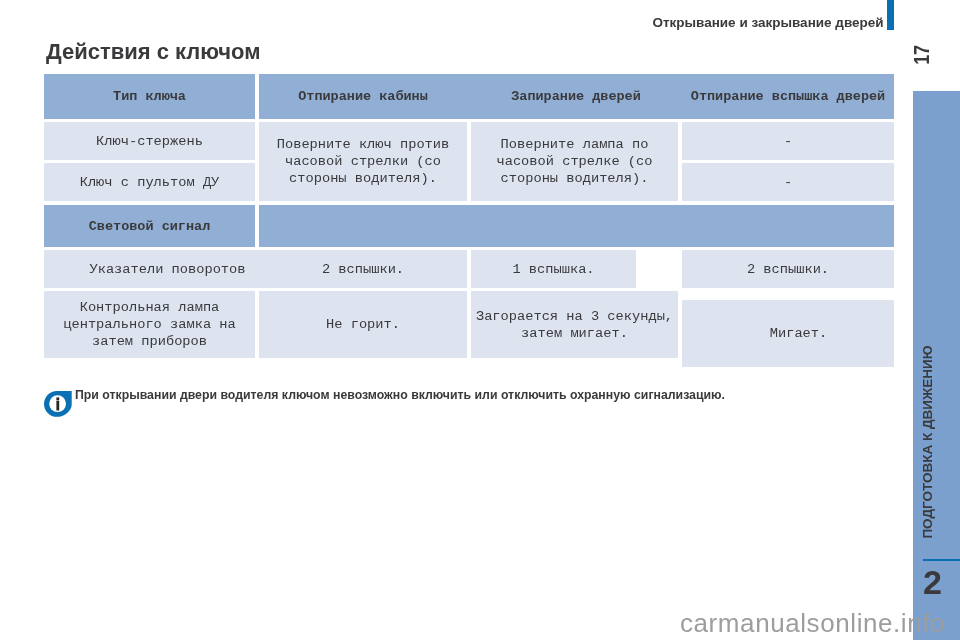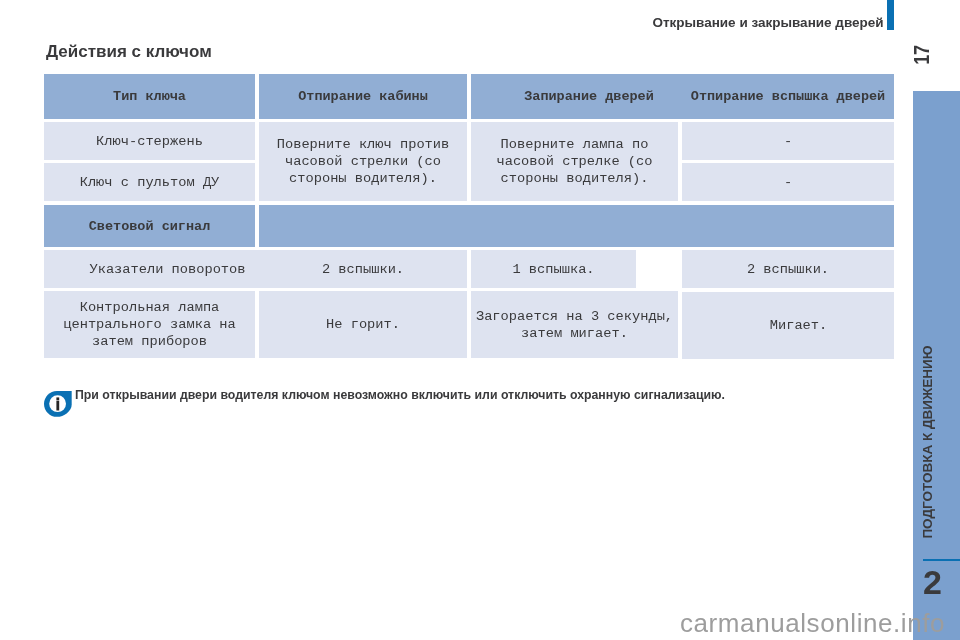--- a/index.html
+++ b/index.html
@@ -15,21 +15,21 @@
   html,body{margin:0;padding:0;}
   body{width:960px;height:640px;background:var(--page-bg);font-family:"Liberation Sans",sans-serif;overflow:hidden;position:relative;}
   #page{position:absolute;left:0;top:0;width:960px;height:640px;}
 
   .hdr-title{position:absolute;left:651px;top:15px;width:234px;font-size:13.5px;font-weight:bold;color:var(--text-dark);white-space:nowrap;text-align:center;line-height:15px;}
   .hdr-bar{position:absolute;left:887px;top:0px;width:7px;height:30px;background:var(--accent);}
 
   .pagenum{position:absolute;left:904px;top:38px;width:36px;height:34px;}
   .pagenum span{display:block;transform:rotate(-90deg) scaleX(0.84);transform-origin:center center;font-size:21.5px;font-weight:bold;color:var(--text-dark);text-align:center;line-height:34px;letter-spacing:-0.5px;}
 
-  .sec-title{position:absolute;left:46px;top:42.5px;font-size:17px;font-weight:bold;color:var(--text-dark);line-height:17px;}
+  .sec-title{position:absolute;left:46px;top:42.5px;font-size:22px;font-weight:bold;color:var(--text-dark);line-height:17px;}
 
   .tbl{position:absolute;left:44px;top:74px;width:850px;height:284px;font-family:Liberation Mono, monospace;}
   .cell{position:absolute;box-sizing:border-box;display:flex;align-items:center;justify-content:center;text-align:center;
         font-size:13.7px;color:var(--text-dark);line-height:17px;padding:0 3px;}
   .blue{background:var(--hdr-blue);font-weight:bold;font-size:13.5px;}
   .light{background:var(--cell-light);}
 
   .note{position:absolute;left:44px;top:391px;display:flex;align-items:flex-start;}
   .note-ico{width:28px;height:26px;flex:0 0 28px;position:relative;}
   .note-txt{font-size:12.3px;font-weight:bold;color:var(--text-dark);margin-left:3px;margin-top:-3px;white-space:nowrap;}
@@ -50,38 +50,38 @@
   <div class="hdr-bar"></div>
   <div class="hdr-title">Открывание и закрывание дверей</div>
   <div class="pagenum">
       <span>17</span>
     </div>
   <div class="sec-title">Действия с ключом</div>
 
   <div class="tbl">
       <div class="cell blue" style="left: 0px; top: 0px; width: 211px; height: 45px;">Тип ключа</div>
       <div class="cell blue" style="left: 215px; top: 0px; width: 208px; height: 45px;">Отпирание кабины</div>
-      <div class="cell blue" style="left: 427px; top: 0px; width: 236px; height: 45px;">Запирание дверей</div>
+      <div class="cell blue" style="left: 414px; top: 0px; width: 236px; height: 45px;">Запирание дверей</div>
       <div class="cell blue" style="left: 638px; top: 0px; width: 212px; height: 45px;">Отпирание вспышка дверей</div>
       <div class="cell light" style="left: 0px; top: 48px; width: 211px; height: 38px;">Ключ-стержень</div>
       <div class="cell light" style="left: 215px; top: 48px; width: 208px; height: 79px;">Поверните ключ против часовой стрелки (со стороны водителя).</div>
       <div class="cell light" style="left: 427px; top: 48px; width: 207px; height: 79px;">Поверните лампа по часовой стрелке (со стороны водителя).</div>
       <div class="cell light" style="left: 638px; top: 48px; width: 212px; height: 38px;">-</div>
       <div class="cell light" style="left: 0px; top: 89px; width: 211px; height: 38px;">Ключ с пультом ДУ</div>
       <div class="cell light" style="left: 638px; top: 89px; width: 212px; height: 38px;">-</div>
       <div class="cell blue" style="left: 0px; top: 131px; width: 211px; height: 42px;">Световой сигнал</div>
       <div class="cell blue" style="left: 215px; top: 131px; width: 635px; height: 42px;"></div>
       <div class="cell light" style="left: 0px; top: 176px; width: 247px; height: 38px;">Указатели поворотов</div>
       <div class="cell light" style="left: 215px; top: 176px; width: 208px; height: 38px;">2 вспышки.</div>
       <div class="cell light" style="left: 427px; top: 176px; width: 165px; height: 38px;">1 вспышка.</div>
       <div class="cell light" style="left: 638px; top: 176px; width: 212px; height: 38px;">2 вспышки.</div>
       <div class="cell light" style="left: 0px; top: 217px; width: 211px; height: 67px;">Контрольная лампа центрального замка на затем приборов</div>
       <div class="cell light" style="left: 215px; top: 217px; width: 208px; height: 67px;">Не горит.</div>
       <div class="cell light" style="left: 427px; top: 217px; width: 207px; height: 67px;">Загорается на 3 секунды, затем мигает.</div>
-      <div class="cell light" style="left: 638px; top: 218px; width: 212px; height: 67px; padding-left: 24px;">Мигает.</div>
+      <div class="cell light" style="left: 638px; top: 226px; width: 212px; height: 67px; padding-left: 24px;">Мигает.</div>
     </div>
 
   <div class="note">
     <div class="note-ico">
       <svg width="28" height="26" viewBox="0 0 28 26" xmlns="http://www.w3.org/2000/svg">
         <path d="M27.7 0 H12.9 C5.77 0 0 5.77 0 12.9 C0 20.03 5.77 25.8 12.9 25.8 C20.03 25.8 27.7 20.03 27.7 13.4 Z" fill="var(--accent)"></path>
         <circle cx="13.6" cy="12.7" r="8.4" fill="#ffffff"></circle>
         <rect x="12.4" y="6.4" width="2.8" height="2.8" fill="#262626"></rect>
         <rect x="12.4" y="9.7" width="2.8" height="9.8" fill="#262626"></rect>
       </svg>

